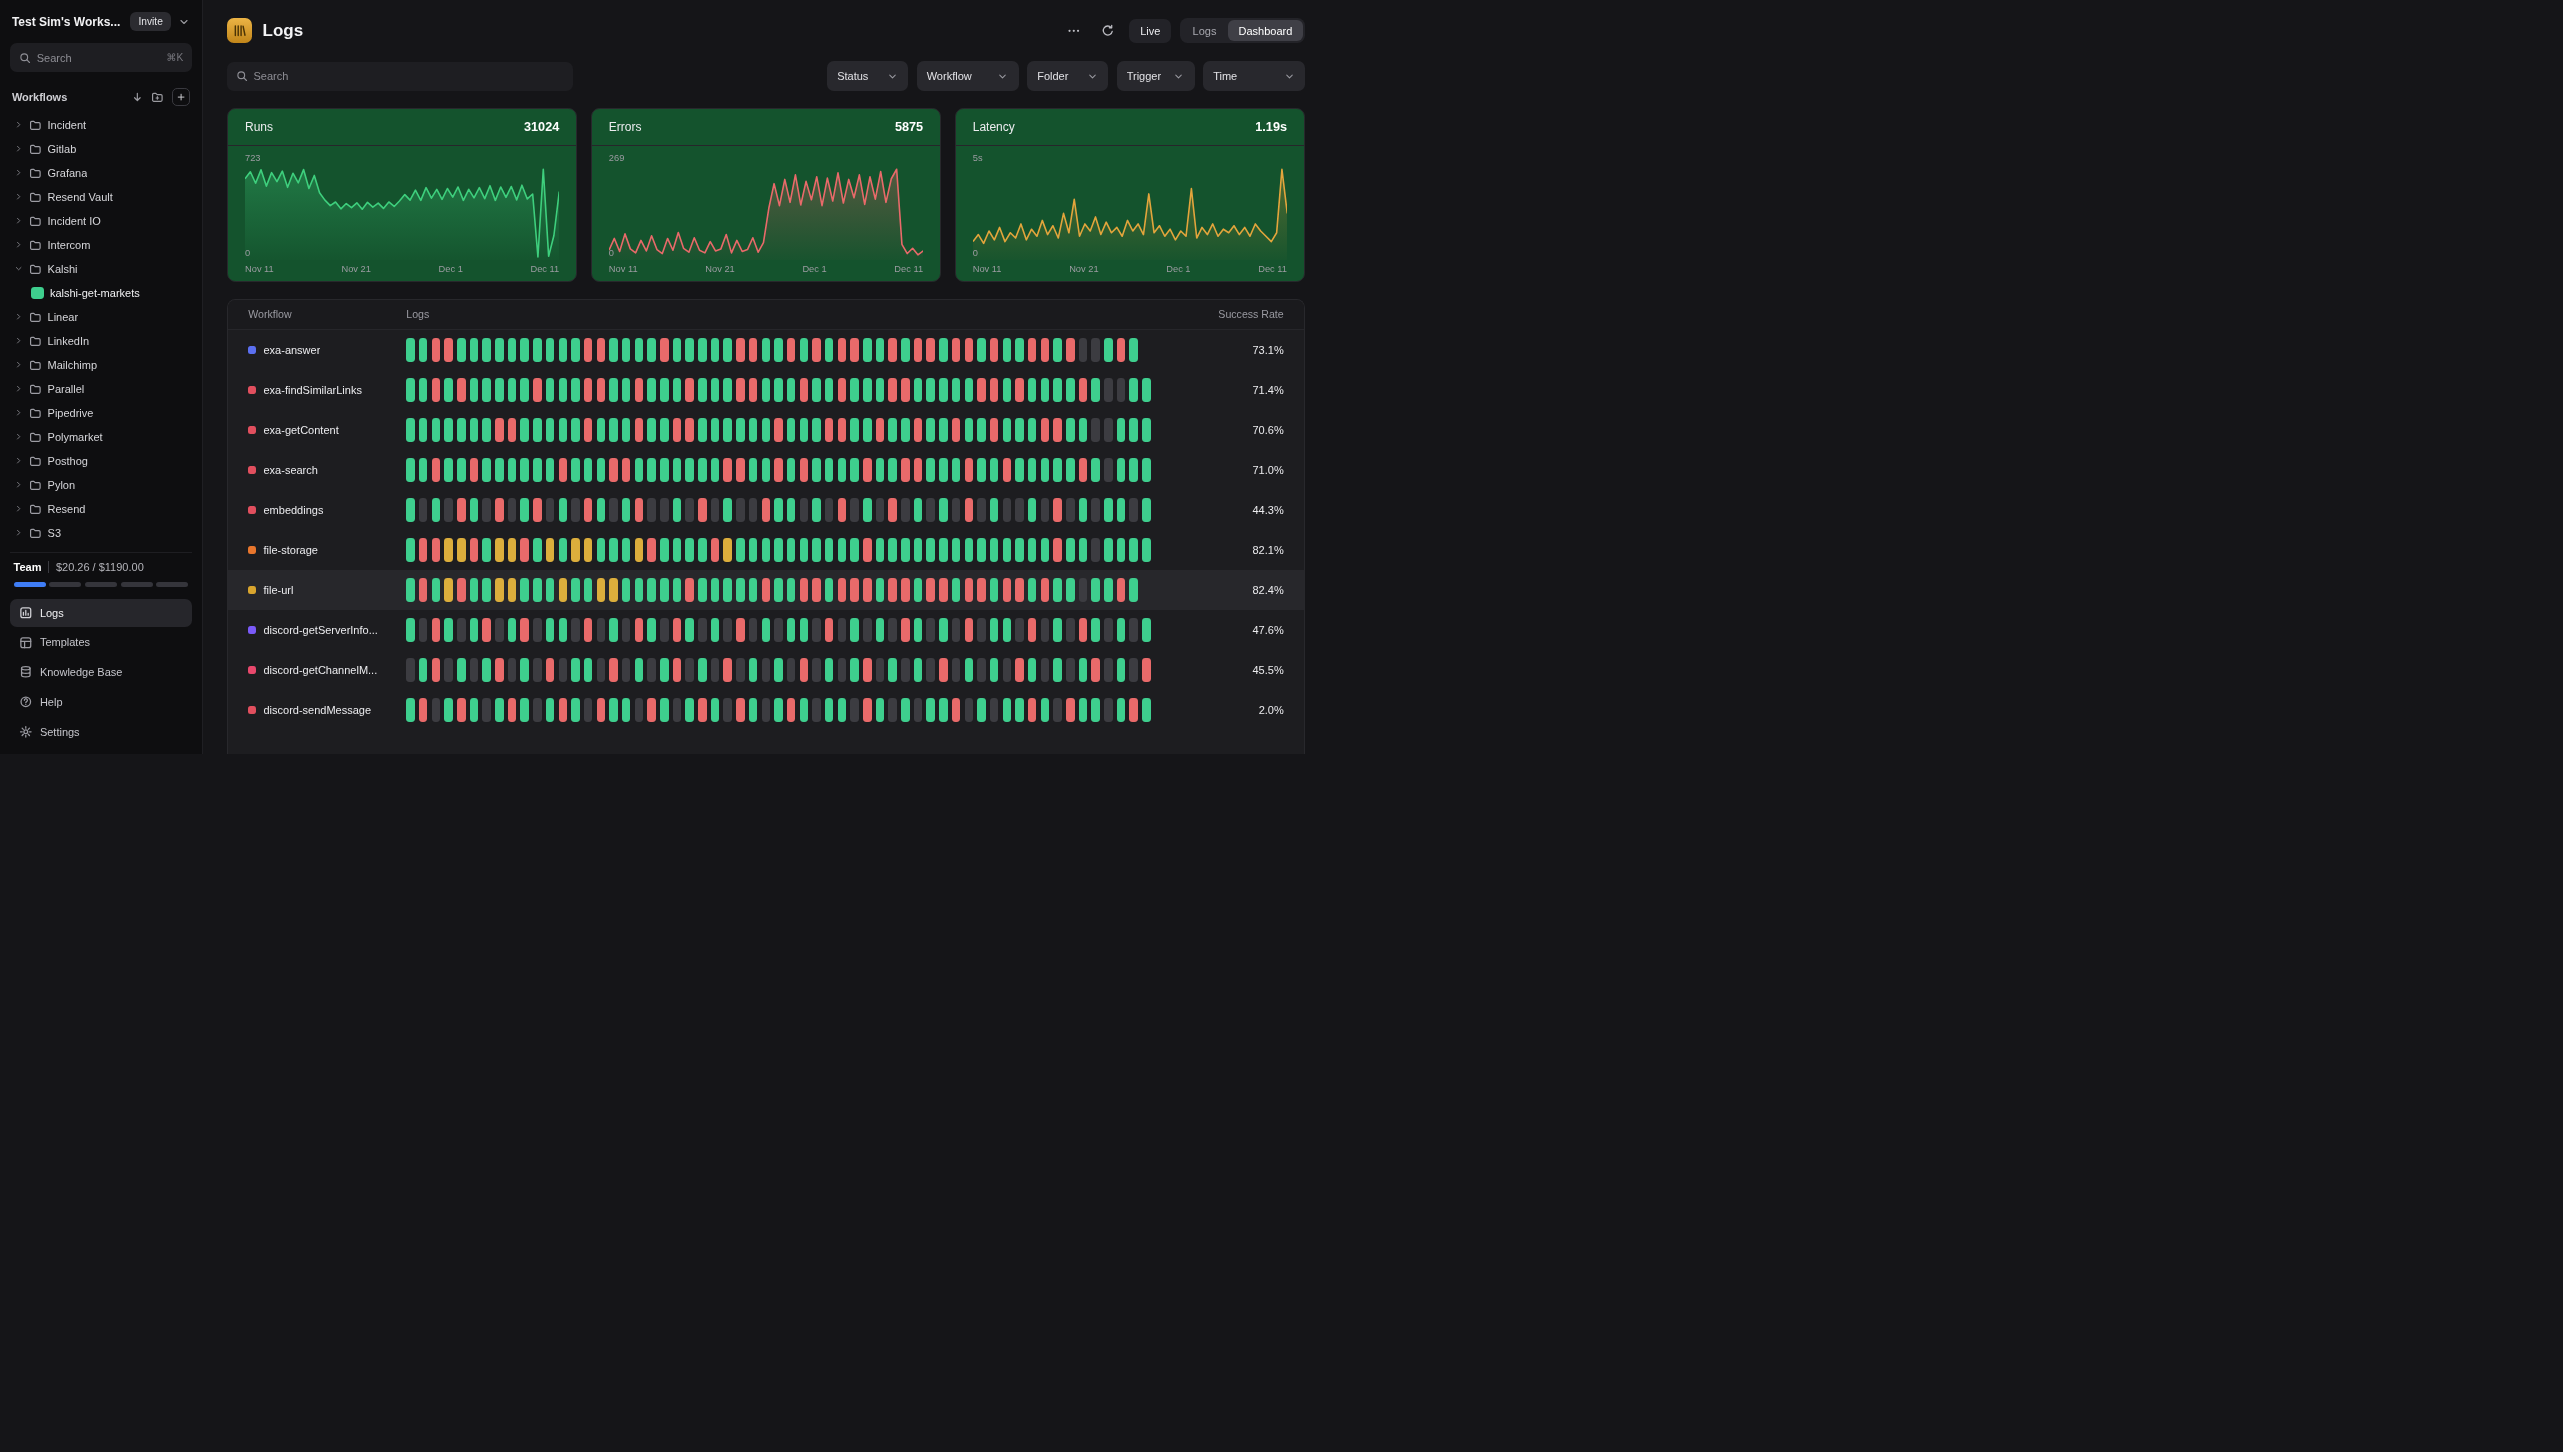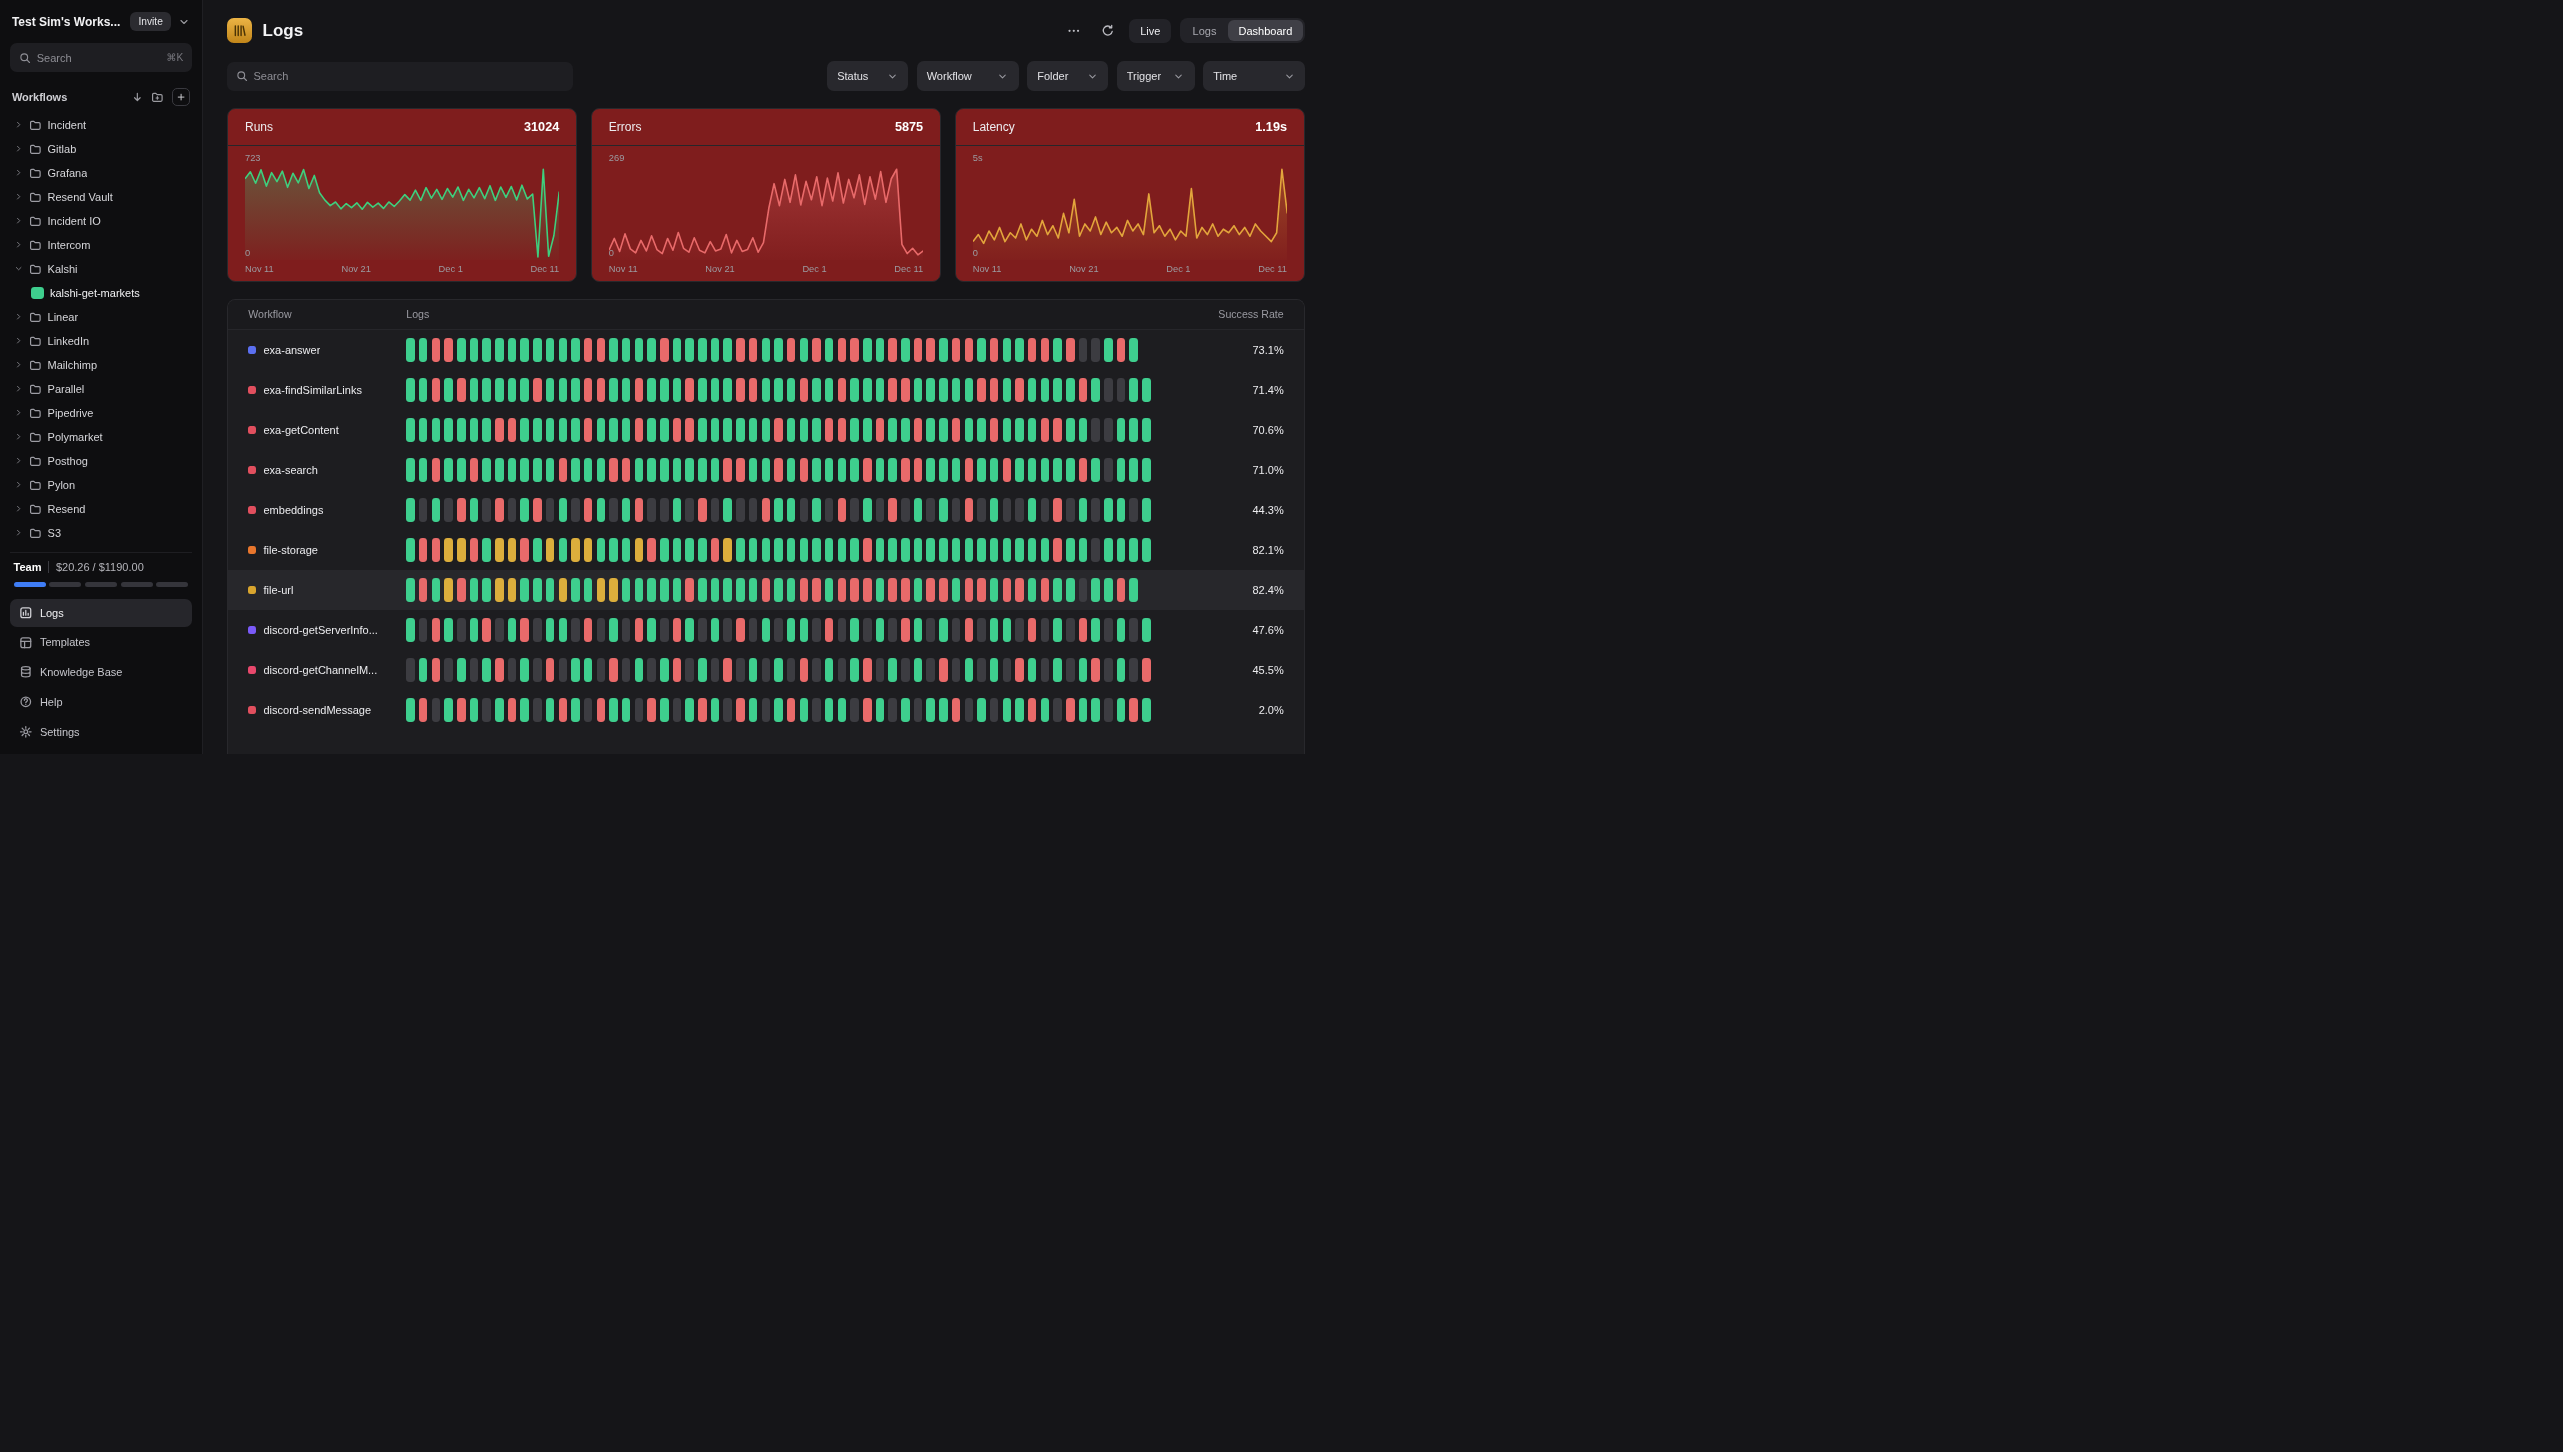--- a/index.html
+++ b/index.html
@@ -61,21 +61,21 @@
   .toggle-opt.active{background:#3f3f46;color:#fff}
 
   .filters-row{margin-top:13.6px;display:flex;align-items:center}
   .main-search{width:346px;margin-top:0;background:#1e1e22}
   .dropdowns{margin-left:auto;display:flex;gap:8.5px}
   .dropdown{height:30px;background:#28282d;border-radius:6.8px;display:flex;align-items:center;justify-content:space-between;gap:8.5px;padding:0 10.2px;cursor:pointer}
   .dd-label{font-size:11px;color:#e2e2e6}
   .dd-chev{width:11px;height:11px;color:#9a9aa1}
 
   .cards{margin-top:17px;display:grid;grid-template-columns:1fr 1fr 1fr;gap:13.6px}
-  .card{background:#7f1d1d;border:0.8px solid #28282c;border-radius:8.5px;overflow:hidden}
+  .card{background:#14532d;border:0.8px solid #28282c;border-radius:8.5px;overflow:hidden}
   .card-head{display:flex;justify-content:space-between;align-items:center;padding:11px 17px;border-bottom:0.8px solid #26262a}
   .card-title{font-size:12px;color:#ececef}
   .card-value{font-size:12.7px;font-weight:700;color:#fff}
   .chart-wrap{position:relative;padding:6.8px 17px 6.8px}
   .y-label{font-size:9.3px;color:#9c9ca2;margin-bottom:2.5px}
   .chart-svg{width:100%;height:95px;display:block}
   .y-zero{position:absolute;left:17px;bottom:23px;font-size:9.3px;color:#9c9ca2}
   .x-axis{display:flex;justify-content:space-between;margin-top:3.4px;font-size:9.3px;color:#9c9ca2}
 
   .table{margin-top:17px;flex:1;min-height:0;background:#1d1d20;border:0.8px solid #28282c;border-bottom:none;border-radius:8.5px 8.5px 0 0;overflow:hidden;display:flex;flex-direction:column}

